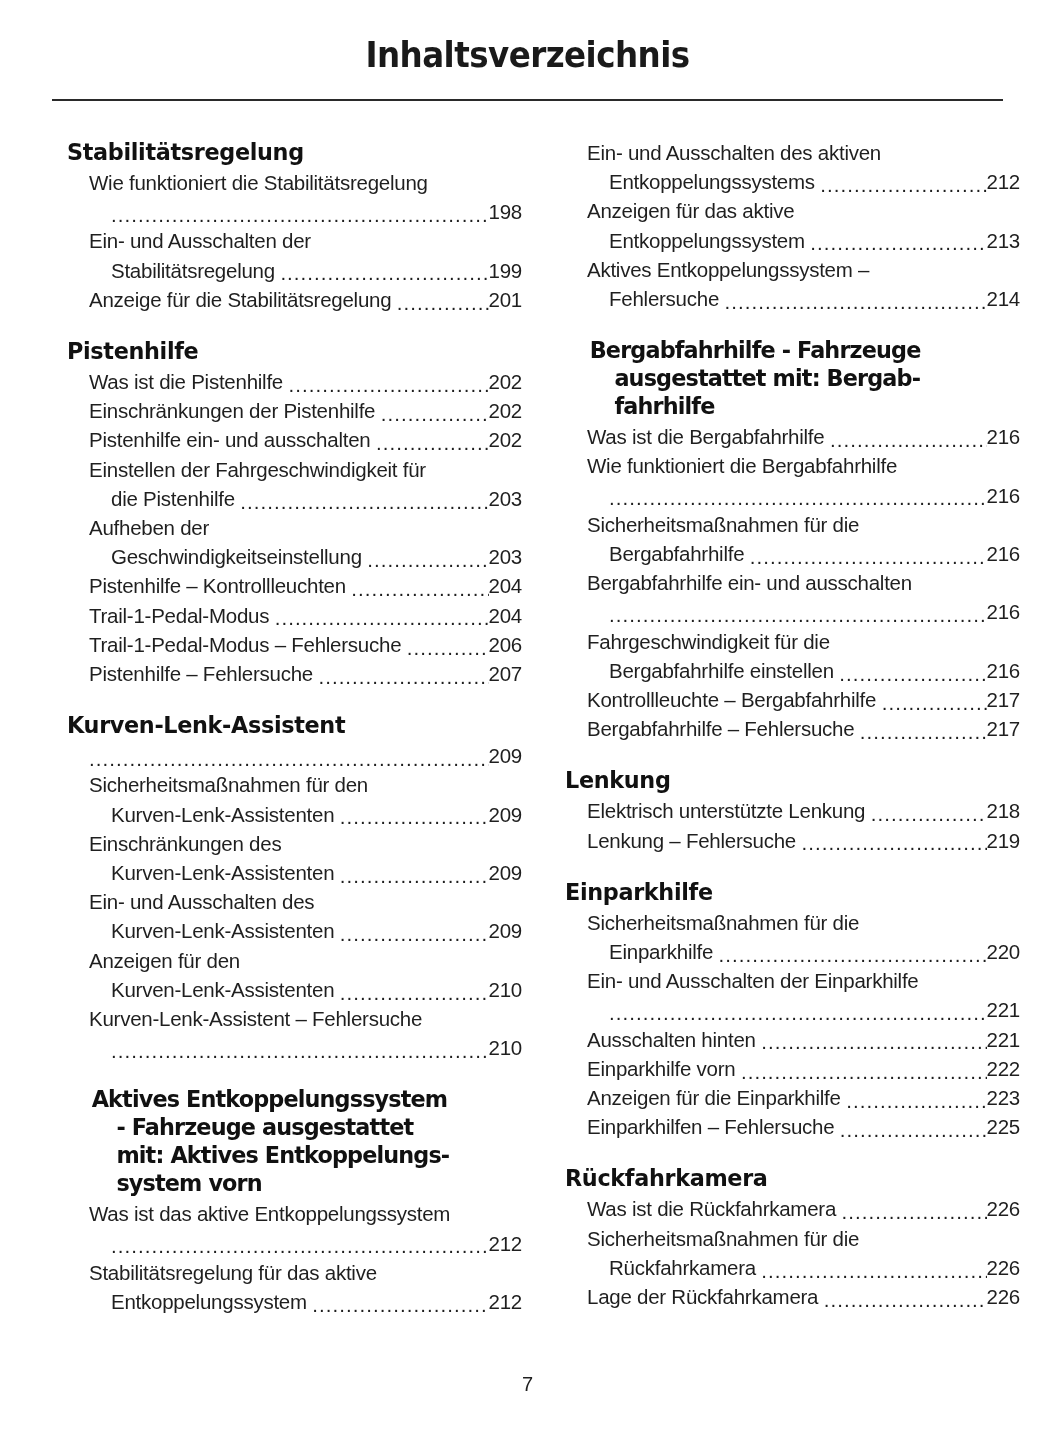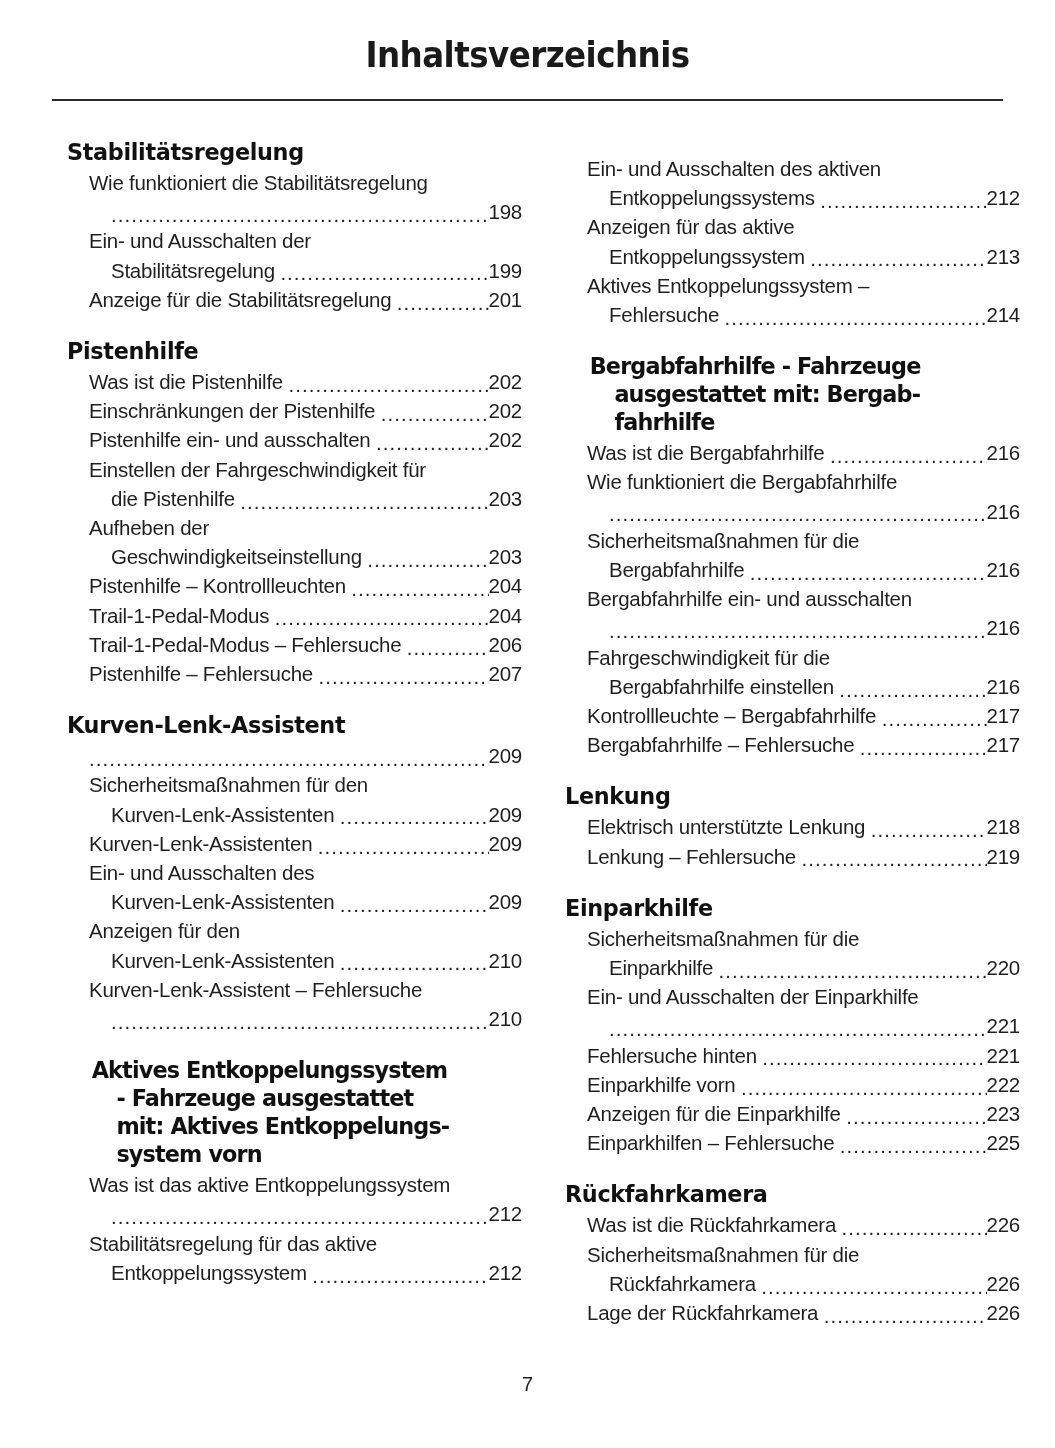--- a/index.html
+++ b/index.html
@@ -299,20 +299,21 @@
             </div>
             <div class="entry">
               <div class="ln plain">Sicherheitsmaßnahmen für den</div>
               <div class="ln leader">
                 <span class="lbl">Kurven-Lenk-Assistenten </span>
                 <span class="dots">.......................................................................................................................</span>
                 <span class="pg">209</span>
               </div>
             </div>
             <div class="entry">
+              <div class="ln plain">Einschränkungen des</div>
               <div class="ln leader">
                 <span class="lbl">Kurven-Lenk-Assistenten </span>
                 <span class="dots">.......................................................................................................................</span>
                 <span class="pg">209</span>
               </div>
             </div>
             <div class="entry">
               <div class="ln plain">Ein- und Ausschalten des</div>
               <div class="ln leader">
                 <span class="lbl">Kurven-Lenk-Assistenten </span>
@@ -359,21 +360,21 @@
               <div class="ln leader">
                 <span class="lbl">Entkoppelungssystem </span>
                 <span class="dots">.......................................................................................................................</span>
                 <span class="pg">212</span>
               </div>
             </div>
           </div>
         </div>
       </div>
     <div class="col col-right" id="col-right">
-        <div class="section" style="margin-top: 16px;">
+        <div class="section" style="margin-top: 0px;">
           <div class="entries">
             <div class="entry">
               <div class="ln plain">Ein- und Ausschalten des aktiven</div>
               <div class="ln leader">
                 <span class="lbl">Entkoppelungssystems </span>
                 <span class="dots">.......................................................................................................................</span>
                 <span class="pg">212</span>
               </div>
             </div>
             <div class="entry">
@@ -489,21 +490,21 @@
             <div class="entry">
               <div class="ln plain">Ein- und Ausschalten der Einparkhilfe</div>
               <div class="ln leader">
                 <span class="lbl"></span>
                 <span class="dots">.......................................................................................................................</span>
                 <span class="pg">221</span>
               </div>
             </div>
             <div class="entry">
               <div class="ln leader">
-                <span class="lbl">Fehlersuche hinten </span>
+                <span class="lbl">Ausschalten hinten </span>
                 <span class="dots">.......................................................................................................................</span>
                 <span class="pg">221</span>
               </div>
             </div>
             <div class="entry">
               <div class="ln leader">
                 <span class="lbl">Einparkhilfe vorn </span>
                 <span class="dots">.......................................................................................................................</span>
                 <span class="pg">222</span>
               </div>

